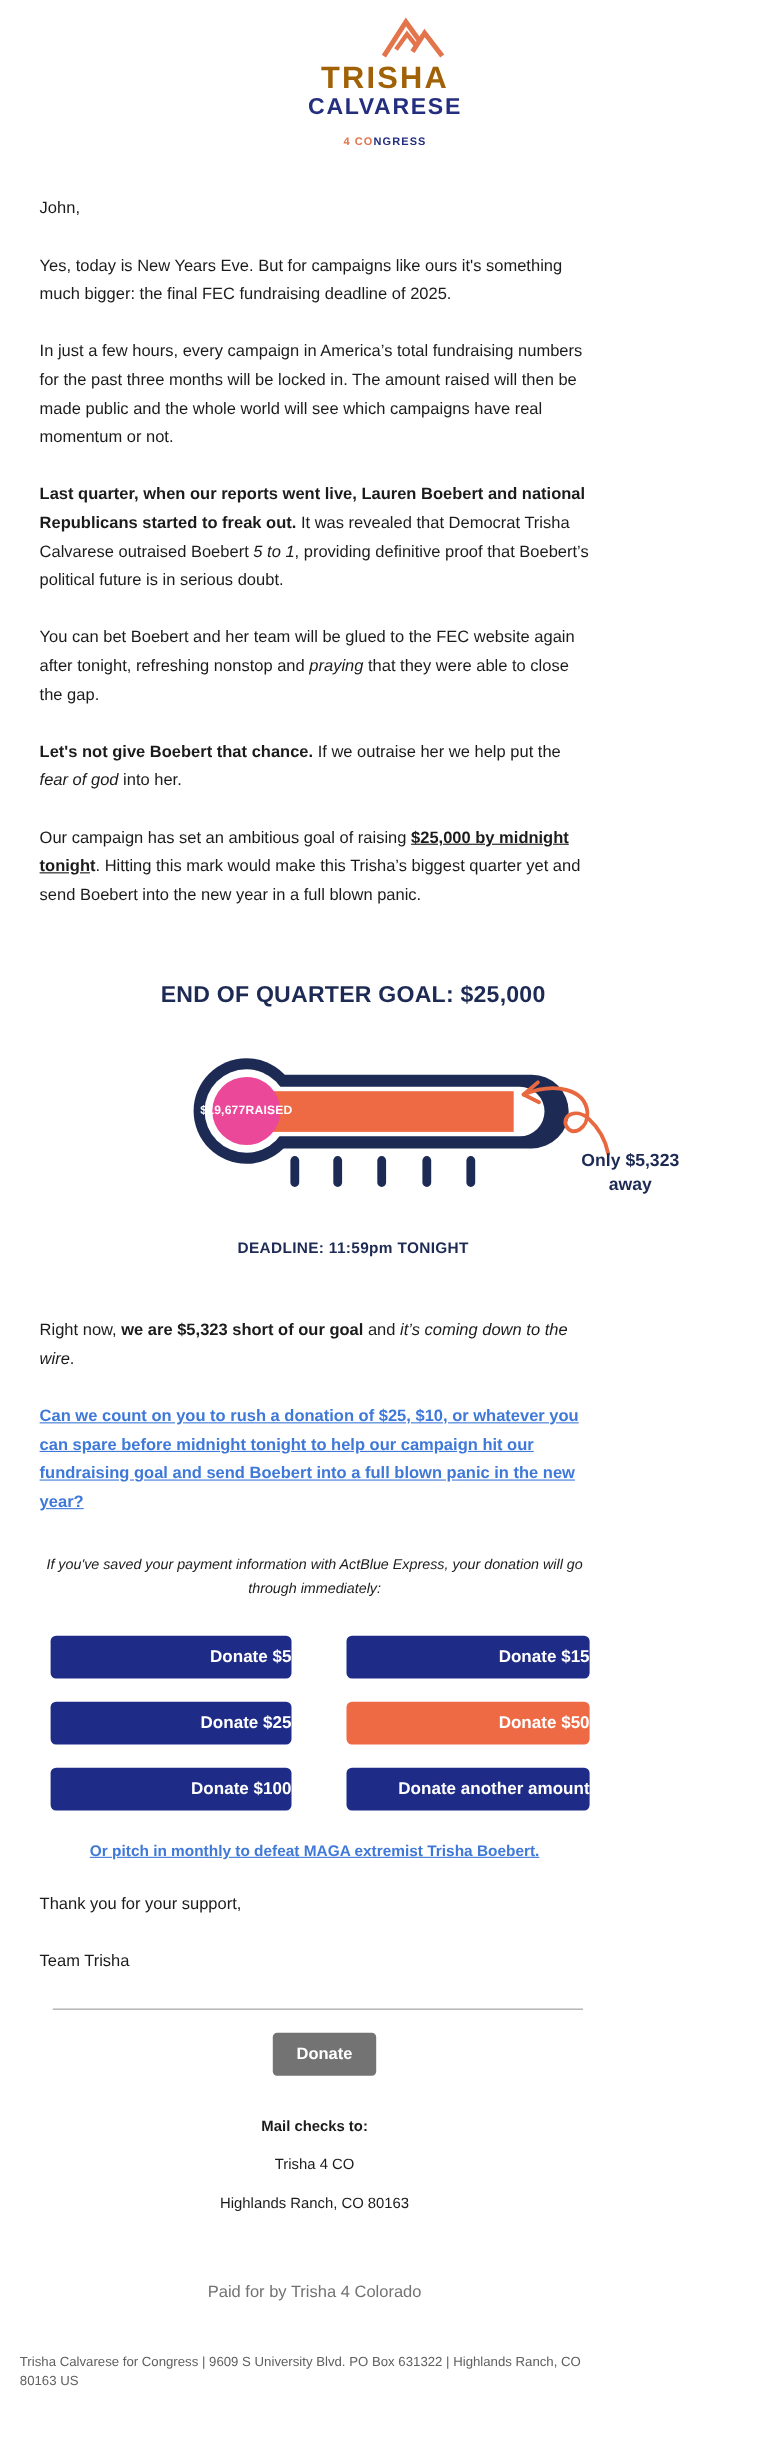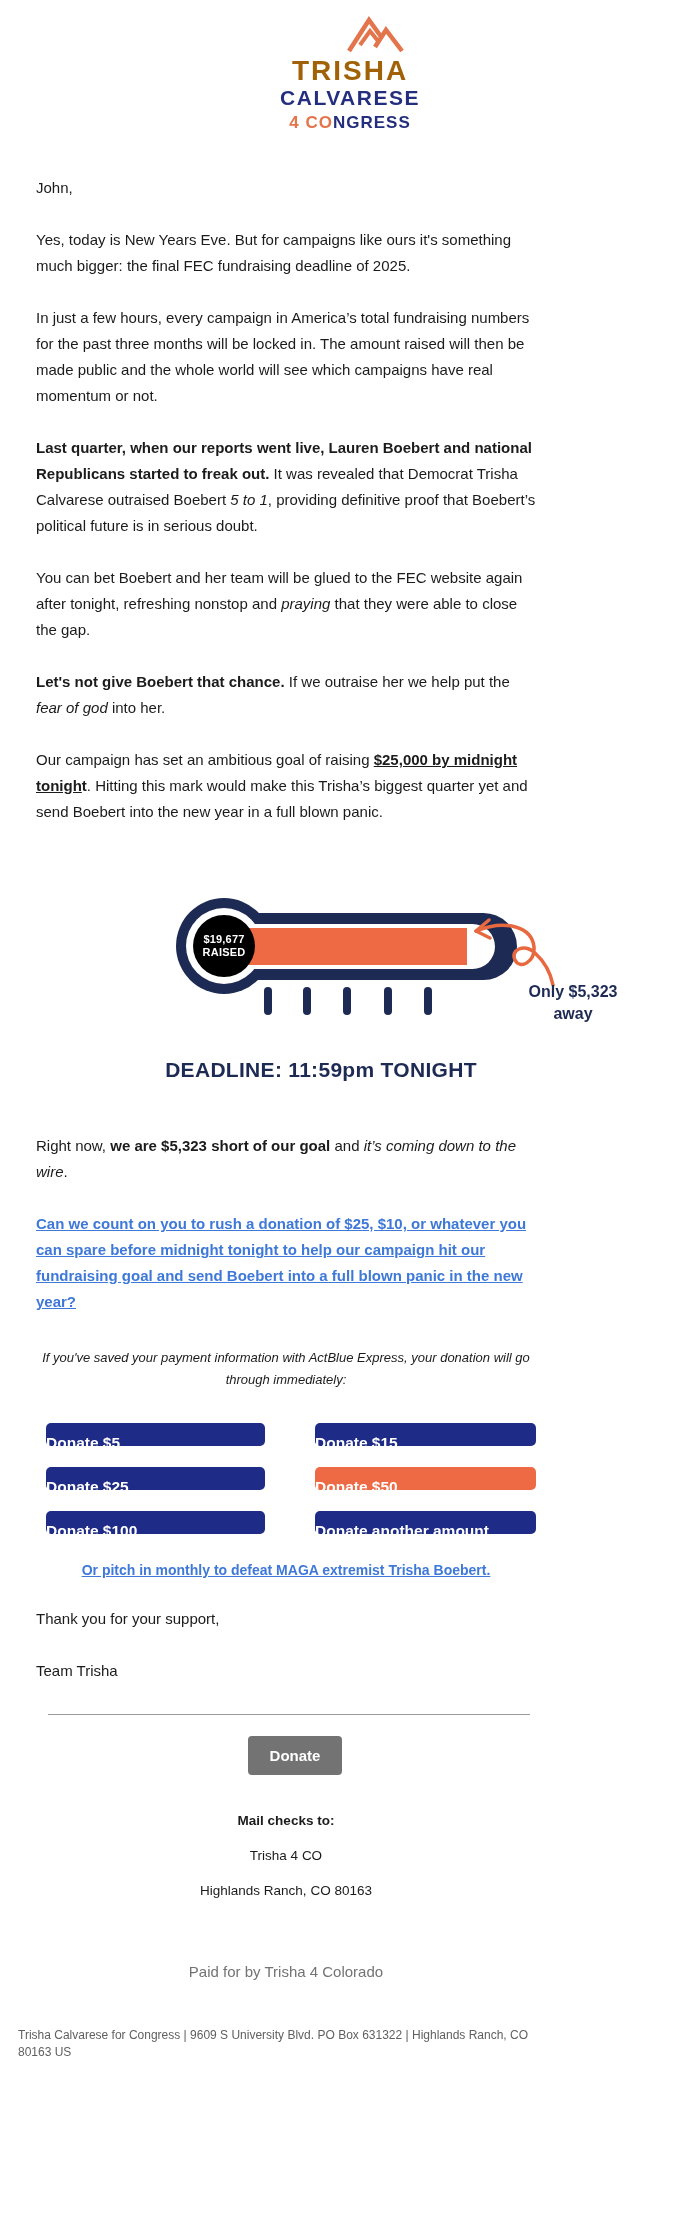--- a/index.html
+++ b/index.html
@@ -5,55 +5,55 @@
   * { margin:0; padding:0; box-sizing:border-box; }
   html,body { background:#ffffff; }
   body { font-family:"Liberation Sans", sans-serif; }
   .page { width:700px; height:2221px; background:#fff; overflow:hidden; }
 
   
   .logo { padding-top:14px; text-align:center; }
   .logo-mountain { display:block; margin:0 auto; transform:translateX(26px); }
   .logo-name1 { font-size:28px; font-weight:800; color:#a16207; letter-spacing:2px; line-height:30px; margin-top:2px; }
   .logo-name2 { font-size:21px; font-weight:800; color:#242e7e; letter-spacing:1.5px; line-height:24px; }
-  .logo-tagline { font-size:17px; font-weight:800; color:#242e7e; letter-spacing:1px; margin-top:3px; }
+  .logo-tagline { font-size:10px; font-weight:800; color:#242e7e; letter-spacing:1px; margin-top:14px; }
   .logo-tagline .accent { color:#e4744b; }
 
   
   .col { width:500px; margin-left:36px; padding-top:42px; color:#1b1b1b; font-size:15px; line-height:26px; }
   .col > p { margin-top:26px; }
   .col > p:first-child { margin-top:0; }
   b { font-weight:700; }
 
   
   .thermo { margin-top:48px; width:570px; color:#1d2a54; }
   .thermo-title { padding-top:18px; text-align:center; font-size:21px; font-weight:800; letter-spacing:0.2px; line-height:24px; }
   .thermo-draw { position:relative; height:168px; margin-top:20px; }
   .bulb-outer { position:absolute; left:140px; top:25px; width:96px; height:96px; border-radius:50%; background:#1d2a54; }
   .tube-outer { position:absolute; left:186px; top:40px; width:295px; height:67px; border-radius:0 34px 34px 0; background:#1d2a54; }
   .bulb-mid  { position:absolute; left:150px; top:35px; width:76px; height:76px; border-radius:50%; background:#ffffff; }
   .tube-inner { position:absolute; left:186px; top:51px; width:273px; height:45px; border-radius:0 23px 23px 0; background:#ffffff; }
   .tube-fill { position:absolute; left:192px; top:55px; width:239px; height:37px; background:#ed6a45; }
-  .bulb-core { position:absolute; left:157px; top:42px; width:62px; height:62px; border-radius:50%; background:#000000;
-               display:flex; flex-direction:column; align-items:center; justify-content:center;
+  .bulb-core { position:absolute; left:157px; top:42px; width:62px; height:62px; border-radius:50%; background:#ec4899;
+               display:flex; flex-direction:row; align-items:center; justify-content:center;
                color:#fff; font-size:11px; font-weight:800; line-height:13px; letter-spacing:0.2px; }
   .tick { position:absolute; top:114px; width:8px; height:28px; border-radius:4px; background:#1d2a54; }
   .doodle { position:absolute; left:418px; top:42px; }
   .away { position:absolute; left:462px; top:108px; width:150px; text-align:center;
           font-size:16px; font-weight:800; line-height:22px; color:#1d2a54; }
   .away span { display:block; }
-  .thermo-deadline { margin-top:16px; text-align:center; font-size:21px; font-weight:800; letter-spacing:0.3px; }
+  .thermo-deadline { margin-top:16px; text-align:center; font-size:14px; font-weight:800; letter-spacing:0.3px; }
   .thermo { padding-bottom:24px; }
 
   
   .cta-link a { color:#3e78d8; font-weight:700; text-decoration:underline; }
   .actblue-note { margin-top:32px !important; text-align:center; font-size:13px; line-height:22px; font-style:italic; }
 
   .btn-grid { margin:32px 0 0 10px; display:grid; grid-template-columns:219px 221px; column-gap:50px; row-gap:21px; }
-  .donate-btn { display:block; height:23px; line-height:39px; text-align:left; background:#1e2b87; color:#ffffff;
+  .donate-btn { display:block; height:39px; line-height:39px; text-align:right; background:#1e2b87; color:#ffffff;
                 font-weight:700; font-size:15.5px; border-radius:5px; text-decoration:none; cursor:pointer; }
   .donate-btn.orange { background:#ed6a45; }
 
   .monthly { margin-top:28px; text-align:center; font-size:14px; line-height:20px; }
   .monthly a { color:#3e78d8; font-weight:700; text-decoration:underline; cursor:pointer; }
 
   .signoff { margin-top:26px; }
 
   hr.divider { border:none; border-top:1px solid #9b9b9b; margin:30px 0 0 12px; width:482px; }
 
@@ -97,20 +97,21 @@
 
     <p><b>Last quarter, when our reports went live, Lauren Boebert and national Republicans started to freak out.</b><span> It was revealed that Democrat Trisha Calvarese outraised Boebert </span><i>5 to 1</i><span>, providing definitive proof that Boebert’s political future is in serious doubt.</span></p>
 
     <p><span>You can bet Boebert and her team will be glued to the FEC website again after tonight, refreshing nonstop and </span><i>praying</i><span> that they were able to close the gap.</span></p>
 
     <p><b>Let's not give Boebert that chance.</b><span> If we outraise her we help put the </span><i>fear of god</i><span> into her.</span></p>
 
     <p><span>Our campaign has set an ambitious goal of raising </span><b><u>$25,000 by midnight tonigh</u><span>t</span></b><span>. Hitting this mark would make this Trisha’s biggest quarter yet and send Boebert into the new year in a full blown panic.</span></p>
 
     <section class="thermo">
+      <div class="thermo-title">END OF QUARTER GOAL: $25,000</div>
       <div class="thermo-draw">
         <div class="bulb-outer"></div>
         <div class="tube-outer"></div>
         <div class="bulb-mid"></div>
         <div class="tube-inner"></div>
         <div class="tube-fill"></div>
         <div class="bulb-core">
           <span>$19,677</span>
           <span>RAISED</span>
         </div>

